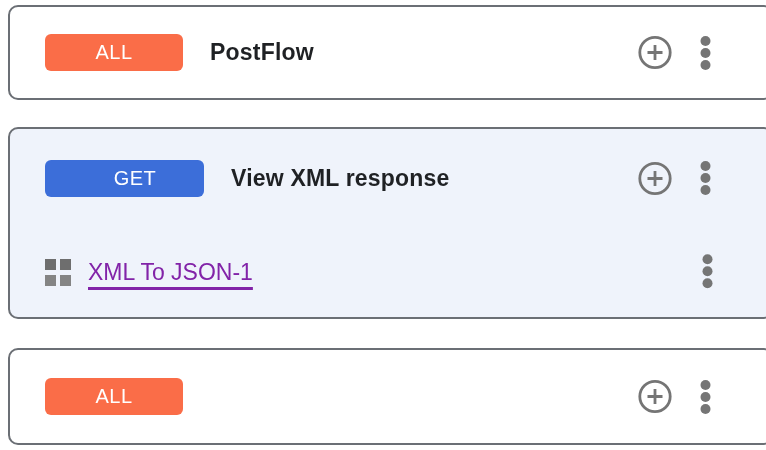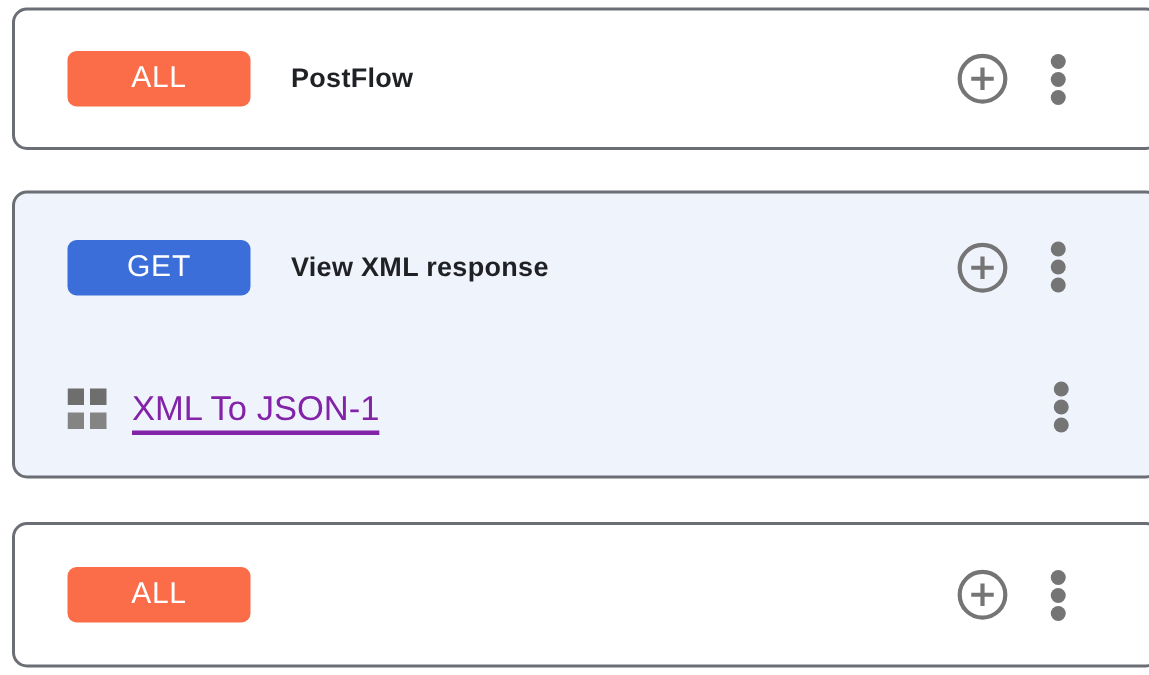--- a/index.html
+++ b/index.html
@@ -38,37 +38,37 @@
   .policy-row {
     position: relative;
     display: flex;
     align-items: center;
     height: 90px;
     padding-left: 35px;
   }
 
   .verb-badge {
     display: inline-block;
-    width: 122px;
+    width: 138px;
     height: 37px;
     line-height: 37px;
     border-radius: 6px;
     text-align: center;
     color: #ffffff;
     font-size: 20px;
     font-weight: 500;
     letter-spacing: 0.5px;
     flex: 0 0 auto;
   }
   .verb-all { background: #FA6D48; }
   .verb-get { background: #3C6ED9; }
 
   .flow-title {
     margin-left: 27px;
-    font-size: 18px;
+    font-size: 23px;
     font-weight: 700;
     color: #1F2124;
     letter-spacing: 0.2px;
     white-space: nowrap;
   }
 
   .header-actions {
     position: absolute;
     left: 628px;
     top: 50%;
@@ -136,21 +136,21 @@
             <circle cx="5.5" cy="17.5" r="5" fill="#757575"></circle>
             <circle cx="5.5" cy="29.5" r="5" fill="#757575"></circle>
           </svg>
         </button>
       </span>
     </div>
   </div>
 
   <div class="card card-2 selected">
     <div class="flow-header">
-      <span class="verb-badge verb-get" style="background: rgb(60, 110, 217);">GET</span>
+      <span class="verb-badge verb-get" style="background: rgb(60, 110, 217); padding-left: 21px;">GET</span>
       <span class="flow-title">View XML response</span>
       <span class="header-actions">
         <button class="icon-btn">
           <svg width="34" height="34" viewBox="0 0 34 34">
             <circle cx="17" cy="17" r="15.2" fill="none" stroke="#757575" stroke-width="2.8"></circle>
             <line x1="17" y1="9.5" x2="17" y2="24.5" stroke="#757575" stroke-width="2.8"></line>
             <line x1="9.5" y1="17" x2="24.5" y2="17" stroke="#757575" stroke-width="2.8"></line>
           </svg>
         </button>
         <button class="icon-btn">

